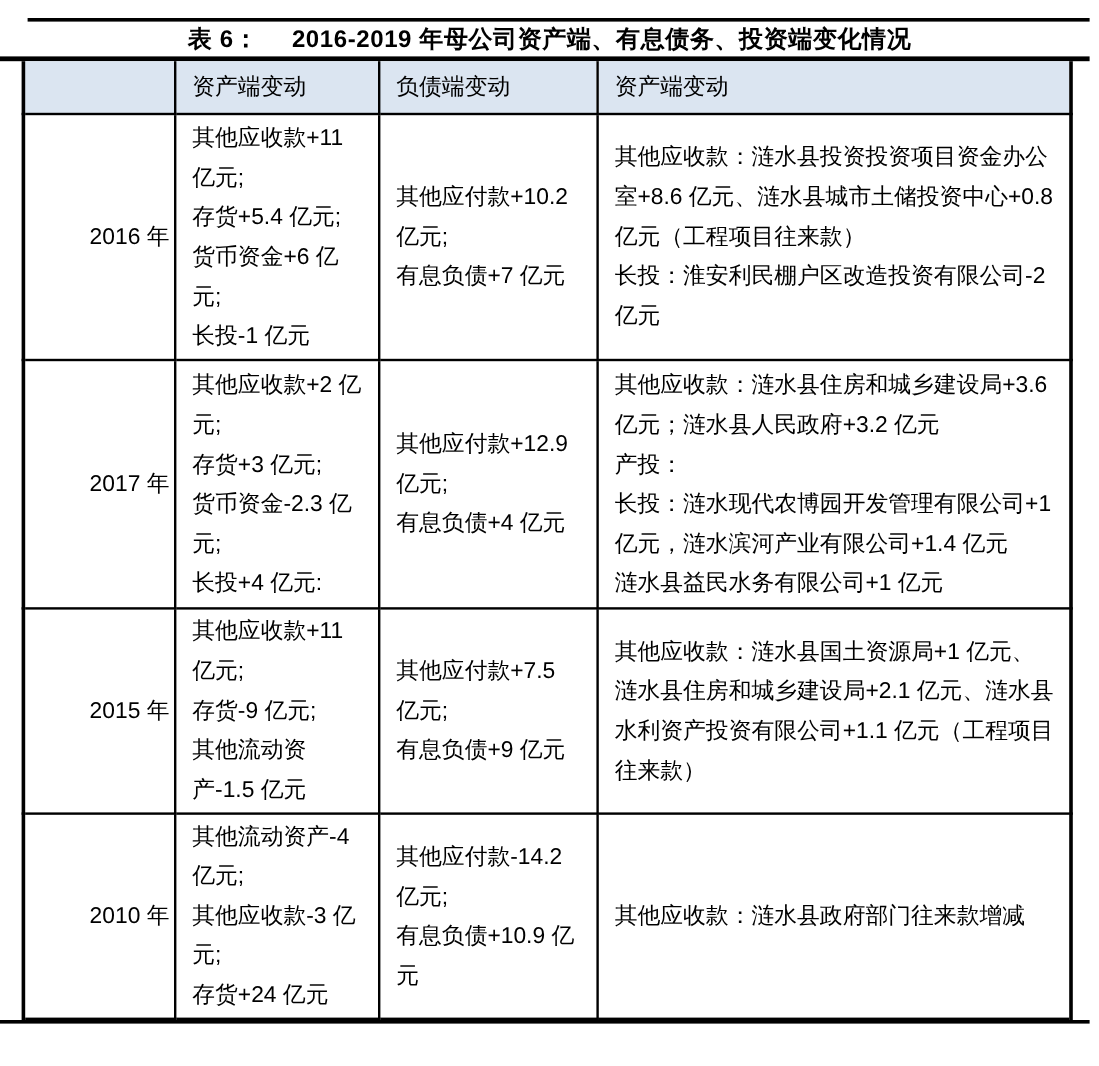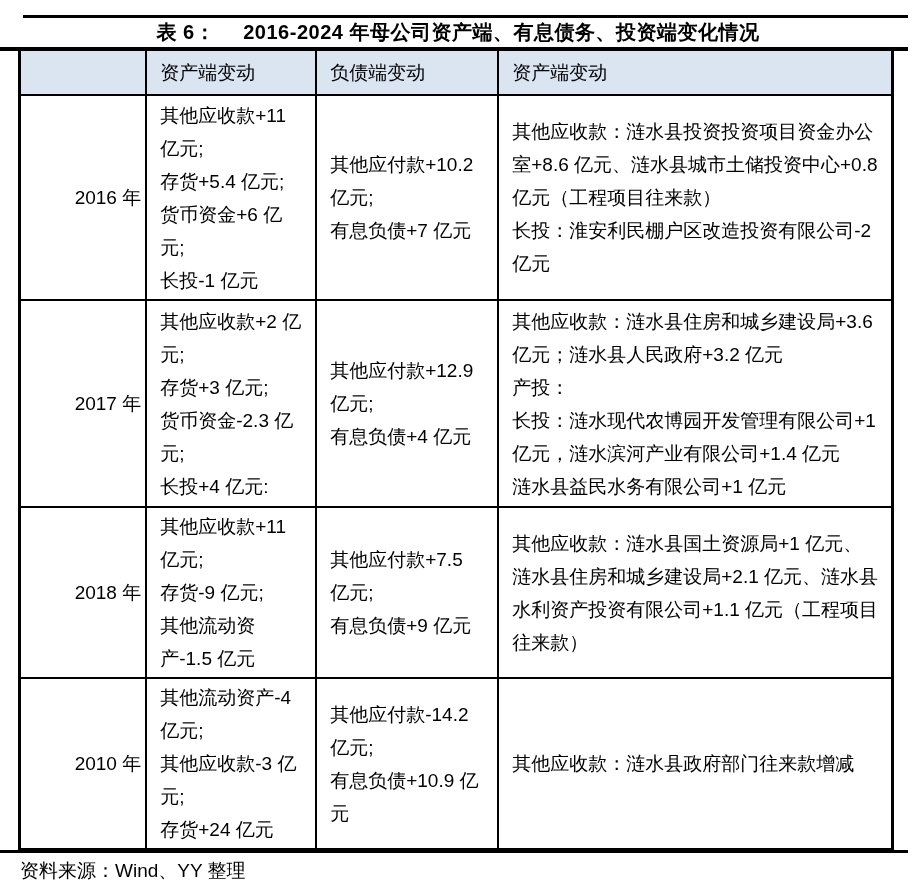--- a/index.html
+++ b/index.html
@@ -91,21 +91,21 @@
 </style>
 </head>
 <body>
 
 <div class="page">
 
   <div class="rule rule-top"></div>
 
   <div class="title-row">
     <span class="title-label">表 6：</span>
-    <span class="title-text">2016-2024 年母公司资产端、有息债务、投资端变化情况</span>
+    <span class="title-text">2016-2019 年母公司资产端、有息债务、投资端变化情况</span>
   </div>
 
   <div class="rule rule-mid"></div>
 
   <table class="main-table">
     <colgroup>
       <col class="c-year">
       <col class="c-asset">
       <col class="c-liab">
       <col class="c-invest">
@@ -137,21 +137,21 @@
 货币资金-2.3 亿元;
 长投+4 亿元:</td>
         <td>其他应付款+12.9 亿元;
 有息负债+4 亿元</td>
         <td>其他应收款：涟水县住房和城乡建设局+3.6 亿元；涟水县人民政府+3.2 亿元
 产投：
 长投：涟水现代农博园开发管理有限公司+1 亿元，涟水滨河产业有限公司+1.4 亿元
 涟水县益民水务有限公司+1 亿元</td>
       </tr>
       <tr>
-        <td class="year-cell">2018 年</td>
+        <td class="year-cell">2015 年</td>
         <td>其他应收款+11 亿元;
 存货-9 亿元;
 其他流动资产-1.5 亿元</td>
         <td>其他应付款+7.5 亿元;
 有息负债+9 亿元</td>
         <td>其他应收款：涟水县国土资源局+1 亿元、涟水县住房和城乡建设局+2.1 亿元、涟水县水利资产投资有限公司+1.1 亿元（工程项目往来款）</td>
       </tr>
       <tr>
         <td class="year-cell">2010 年</td>
         <td>其他流动资产-4 亿元;
@@ -159,15 +159,14 @@
 存货+24 亿元</td>
         <td>其他应付款-14.2 亿元;
 有息负债+10.9 亿元</td>
         <td>其他应收款：涟水县政府部门往来款增减</td>
       </tr>
     </tbody>
   </table>
 
   <div class="rule rule-footer"></div>
 
-  <div class="source-row">资料来源：Wind、YY 整理</div>
 
 </div>
 
 </body></html>

